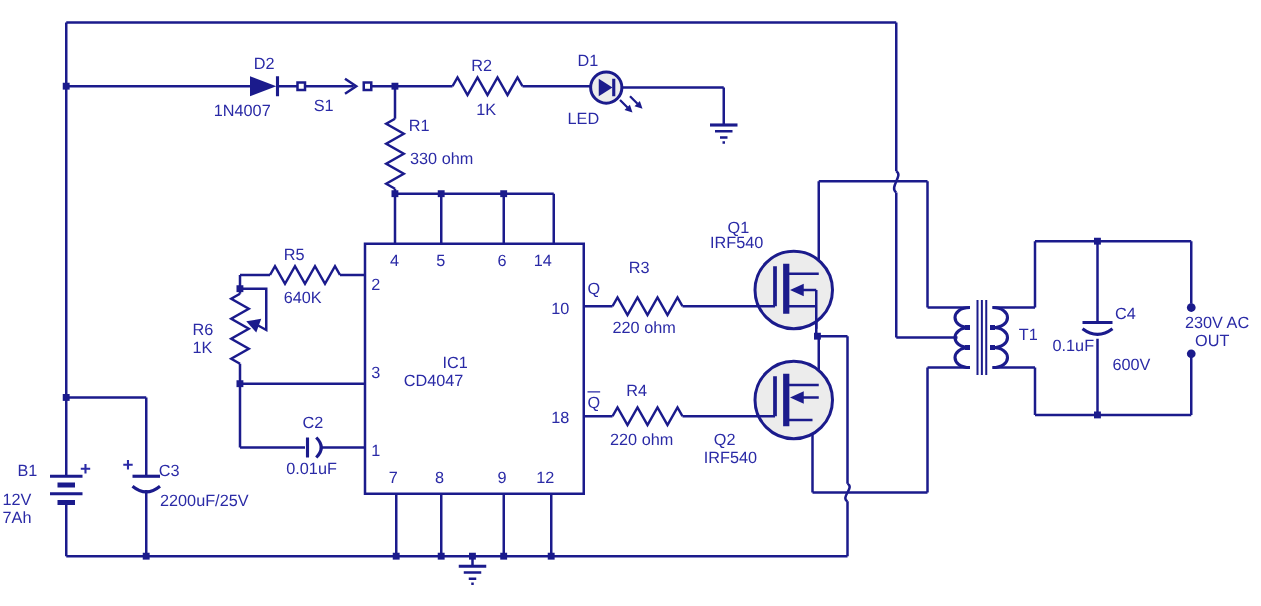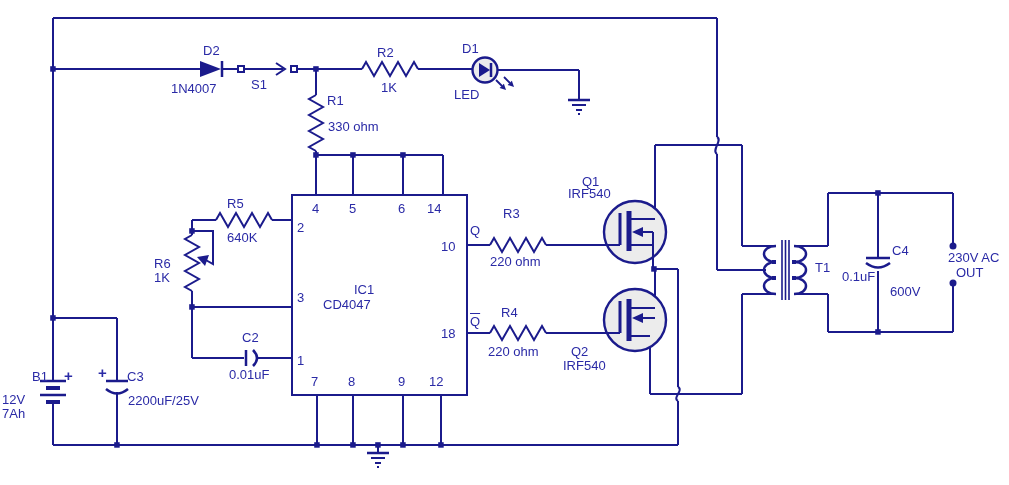--- a/index.html
+++ b/index.html
@@ -219,21 +219,21 @@
   <span class="lbl" style="left:571px;top:344px">Q2</span>
   <span class="lbl" style="left:563px;top:358px">IRF540</span>
   <span class="lbl" style="left:815px;top:260px">T1</span>
 
   <span class="lbl" style="left:892px;top:243px">C4</span>
   <span class="lbl" style="left:842px;top:269px">0.1uF</span>
   <span class="lbl" style="left:890px;top:284px">600V</span>
   <span class="lbl" style="left:948px;top:250px">230V AC</span>
   <span class="lbl" style="left:956px;top:265px">OUT</span>
 
-  <span class="lbl" style="left:32px;top:369px">B1</span>
+  <span class="lbl" style="left:14px;top:369px">B1</span>
   <span class="lbl plus" style="left:64px;top:368px">+</span>
   <span class="lbl" style="left:2px;top:392px">12V</span>
   <span class="lbl" style="left:2px;top:406px">7Ah</span>
   <span class="lbl plus" style="left:98px;top:365px">+</span>
   <span class="lbl" style="left:127px;top:369px">C3</span>
   <span class="lbl" style="left:128px;top:393px">2200uF/25V</span>
 
 </div>
 
 </body></html>

